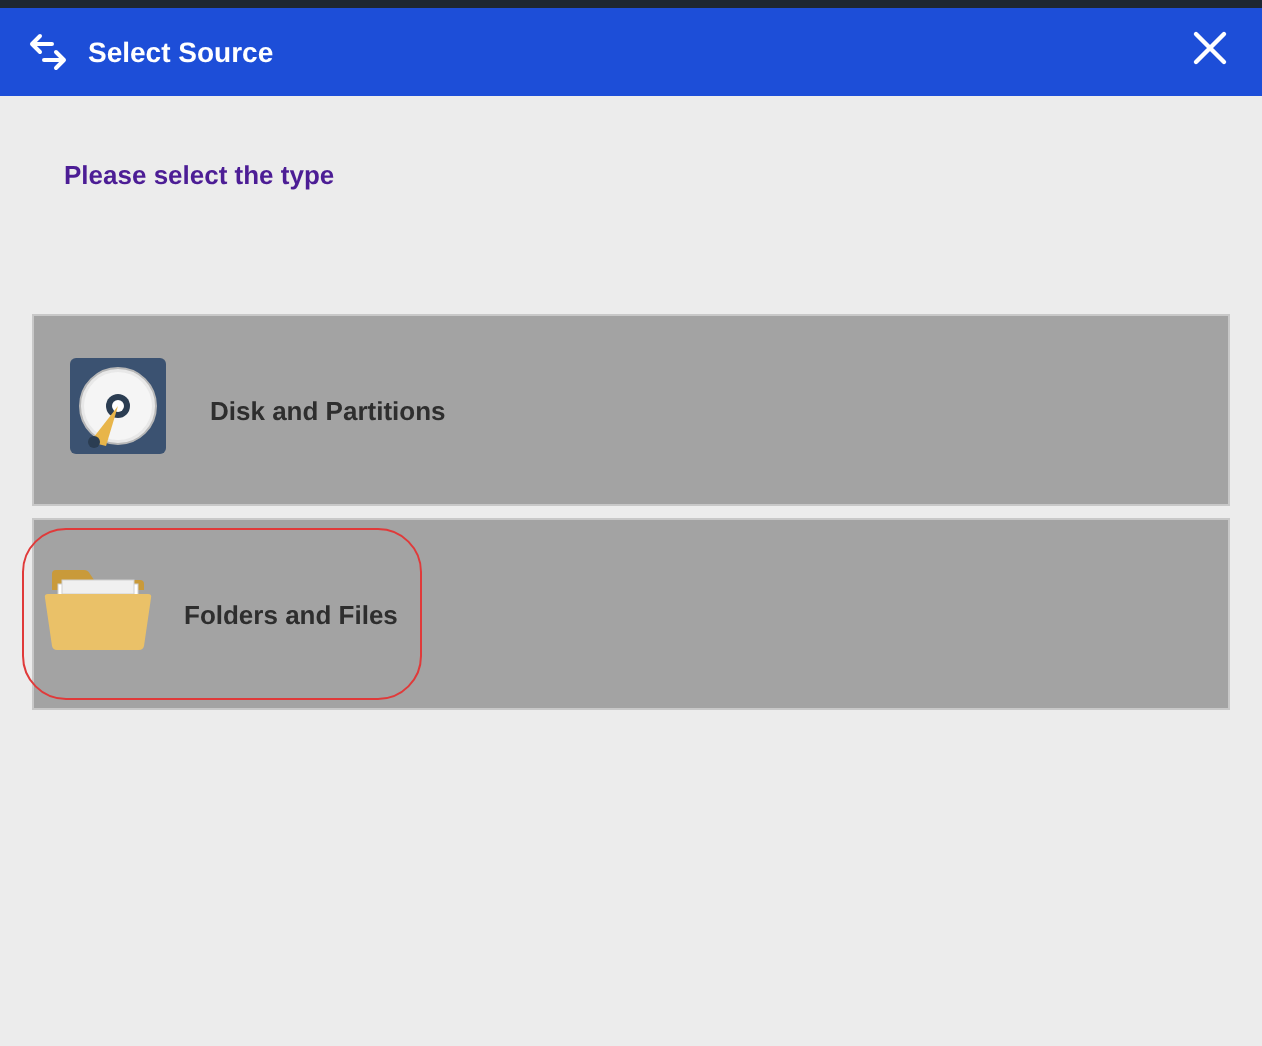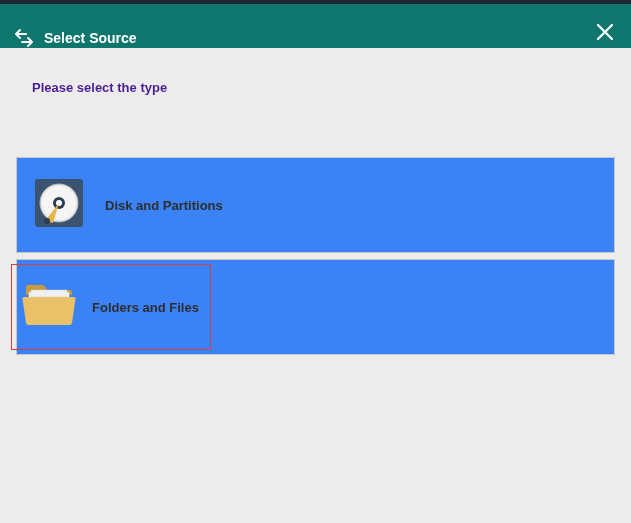--- a/index.html
+++ b/index.html
@@ -12,24 +12,24 @@
       background: #e8e8e8;
       width: 631px;
       height: 523px;
       overflow: hidden;
     }
     .top-bar {
       height: 4px;
       background: #1e2731;
     }
     .header {
-      background: #0f766e;
+      background: #1d4ed8;
       height: 44px;
       display: flex;
-      align-items: flex-end;
+      align-items: center;
       justify-content: space-between;
       padding: 0 12px 0 14px;
       color: #ffffff;
     }
     .header-left {
       display: flex;
       align-items: center;
       gap: 10px;
     }
     .header-icon svg {
@@ -53,36 +53,37 @@
       height: calc(523px - 48px);
     }
     .instruction {
       font-size: 13px;
       font-weight: 700;
       color: #4c1d95;
       margin-left: 16px;
       margin-bottom: 62px;
     }
     .option-panel {
-      background: #3b82f6;
+      background: #a3a3a3;
       border: 1px solid #c8c8c8;
       height: 96px;
       display: flex;
       align-items: center;
       padding-left: 14px;
       margin-bottom: 6px;
       cursor: pointer;
     }
     .option-icon-wrapper {
       width: 56px;
       height: 56px;
       display: flex;
       align-items: center;
       justify-content: center;
       margin-right: 18px;
+      border-radius: 22px;
     }
     .option-icon-wrapper.selected {
       border: 1px solid #e03a3a;
       width: 200px;
       height: 86px;
       margin-left: -10px;
       margin-right: 0;
       padding-left: 10px;
       justify-content: flex-start;
     }

